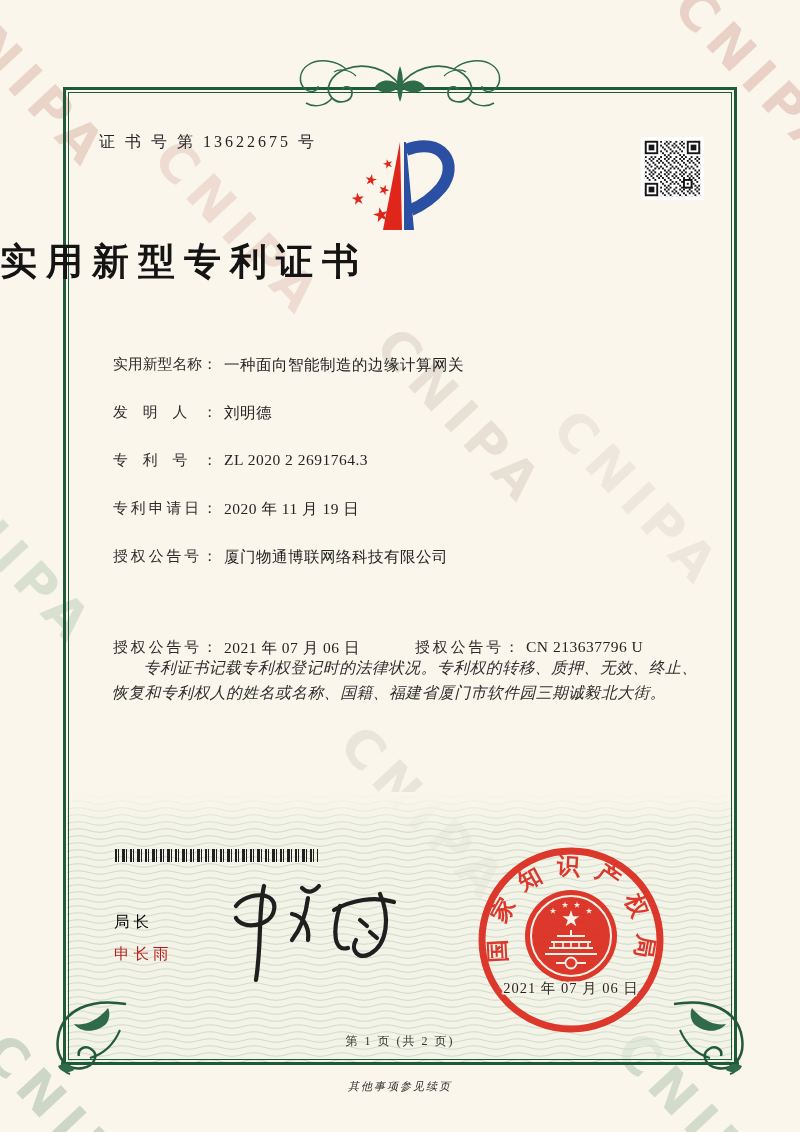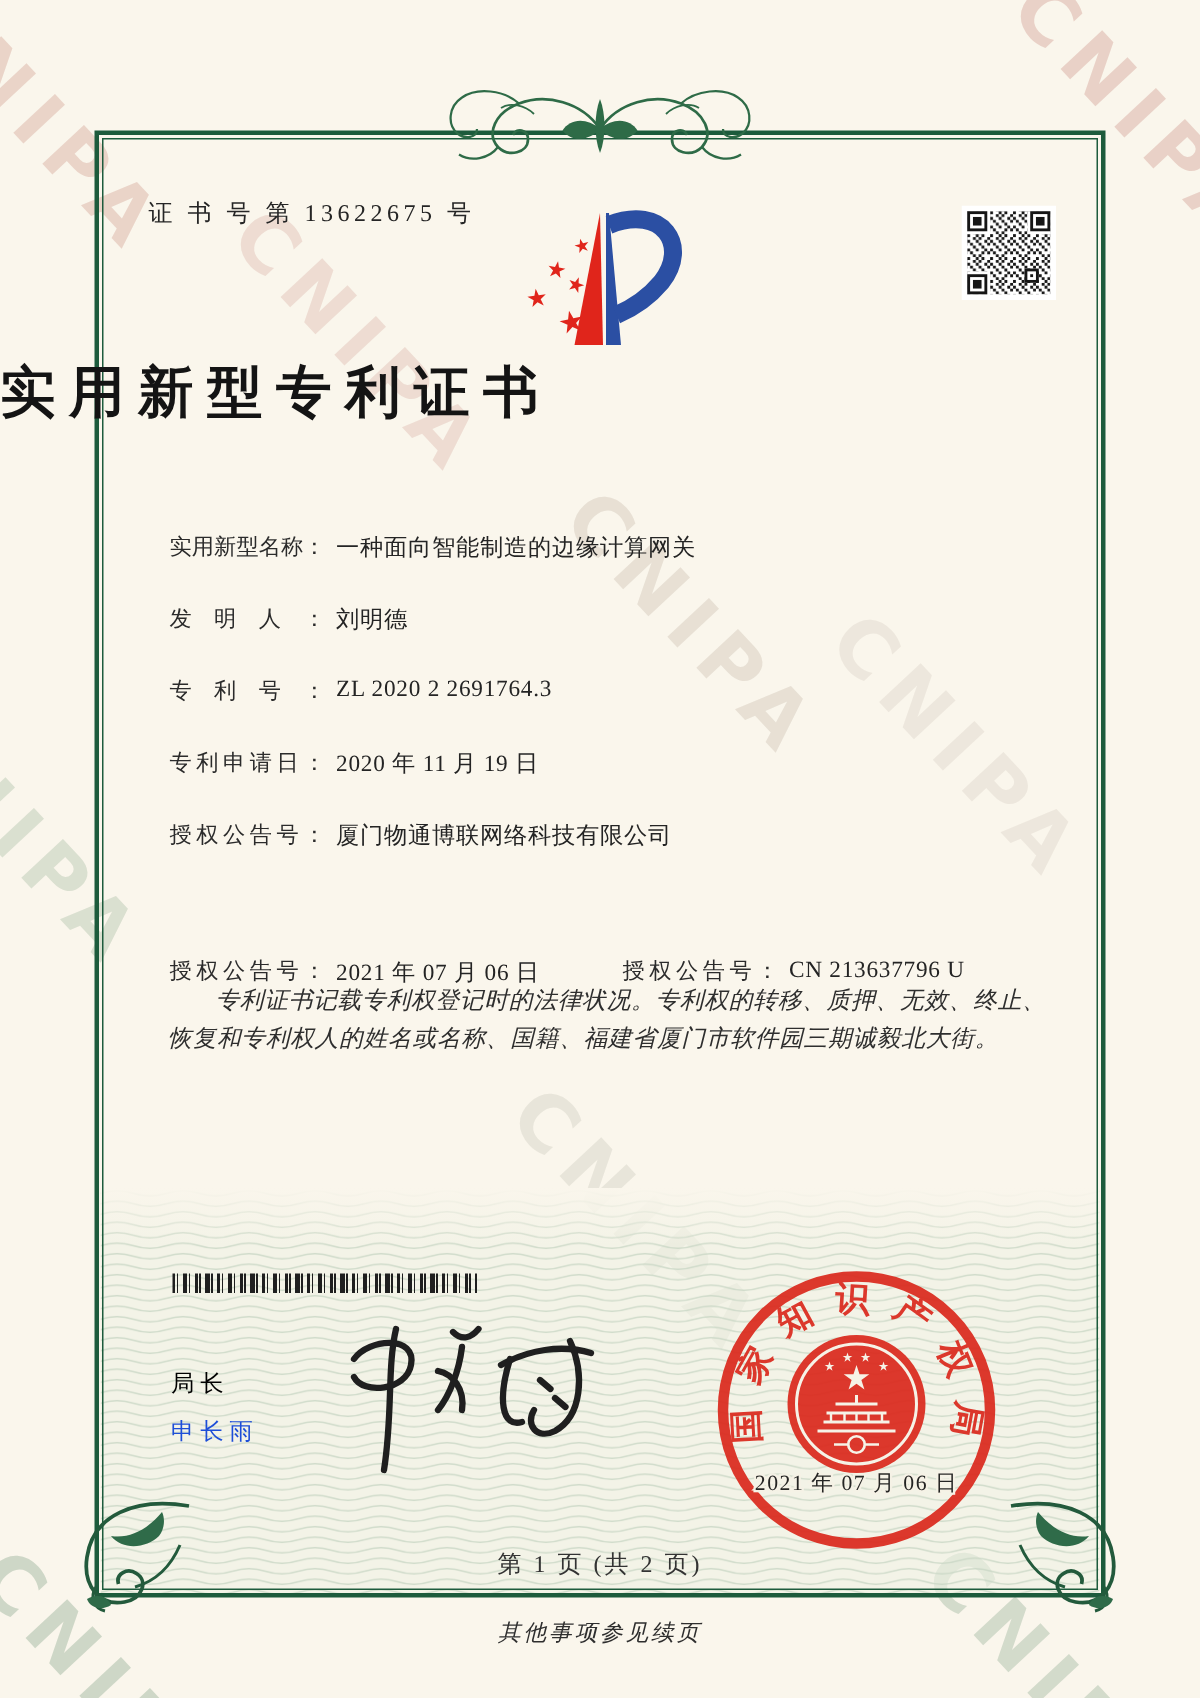--- a/index.html
+++ b/index.html
@@ -30,27 +30,27 @@
   .fvalue.addr{width:432px;line-height:1.55;}
   .grant2{position:absolute;left:302px;top:0;white-space:nowrap;}
   .paras{position:absolute;left:112px;top:656px;width:586px;font-style:italic;
          font-size:15.8px;line-height:1.56;color:#2e2e2e;}
   .paras p{margin:0;text-indent:2em;letter-spacing:.5px;}
   .barcode{position:absolute;left:115px;top:849px;width:203px;height:13px;
     background:repeating-linear-gradient(90deg,#1f1f1f 0 2px,rgba(0,0,0,0) 2px 3px,
      #1f1f1f 3px 4px,rgba(0,0,0,0) 4px 7px,#1f1f1f 7px 10px,rgba(0,0,0,0) 10px 11px,
      #1f1f1f 11px 12px,rgba(0,0,0,0) 12px 15px);}
   .signer-title{position:absolute;left:114px;top:912px;font-size:15.5px;letter-spacing:4px;color:#000000;}
-  .signer-name{position:absolute;left:114px;top:944px;font-size:15.5px;letter-spacing:4px;color:#1d4ed8;}
+  .signer-name{position:absolute;left:114px;top:944px;font-size:15.5px;letter-spacing:4px;color:#b91c1c;}
   .signature{position:absolute;left:222px;top:880px;}
   .seal{position:absolute;left:473px;top:842px;opacity:.93;}
   .page-info{position:absolute;left:0;width:100%;top:1033px;text-align:center;
-             font-size:16px;letter-spacing:2px;color:#333;}
+             font-size:12px;letter-spacing:2px;color:#333;}
   .footer-note{position:absolute;left:0;width:100%;top:1079px;text-align:center;
-               font-style:italic;font-size:15px;letter-spacing:2px;color:#2e2e2e;}
+               font-style:italic;font-size:11px;letter-spacing:2px;color:#2e2e2e;}
 </style>
 </head>
 <body>
 
 <div class="page">
 
   <div class="wm" style="left:-28px;top:-20px;color:rgba(216,170,158,.45)">CNIPA</div>
   <div class="wm" style="left:186px;top:128px;color:rgba(218,178,168,.38)">CNIPA</div>
   <div class="wm" style="left:706px;top:-24px;color:rgba(216,170,158,.48)">CNIPA</div>
   <div class="wm" style="left:408px;top:316px;color:rgba(198,184,170,.35)">CNIPA</div>

